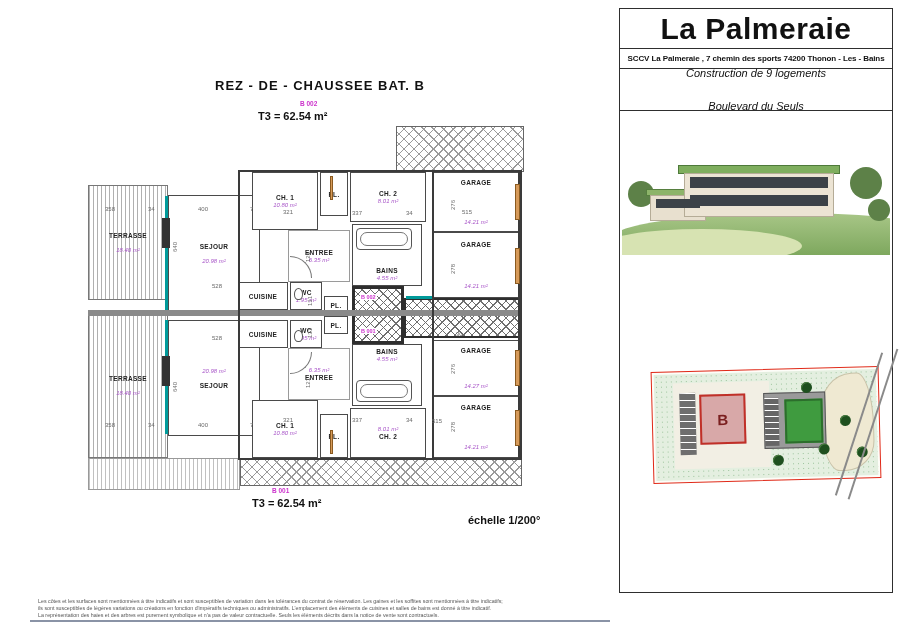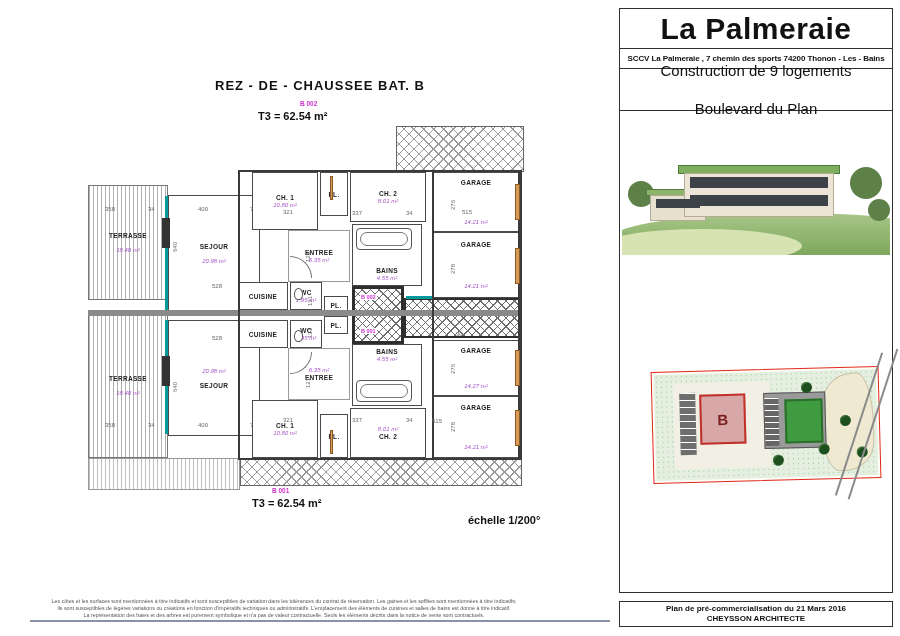--- a/index.html
+++ b/index.html
@@ -1,21 +1,21 @@
 <!DOCTYPE html>
 <html><head>
 <meta charset="utf-8">
 <style>
   * { margin:0; padding:0; box-sizing:border-box; }
   html,body { background:#fff; }
   body { font-family:"Liberation Sans", sans-serif; }
   .sheet { position:relative; width:900px; height:636px; background:#fff; overflow:hidden; }
 
   
-  .plan-pane { position:absolute; left:0; top:0; width:744px; height:636px;text-align:center; }
+  .plan-pane { position:absolute; left:0; top:0; width:744px; height:636px; }
   .plan-title { position:absolute; left:215px; top:78px; font-size:13px; font-weight:bold; letter-spacing:1px; color:#111; }
   .apt-id { position:absolute; font-size:6.5px; color:#cc33cc; font-weight:bold; }
   .apt-area { position:absolute; font-size:11px; font-weight:bold; color:#111; }
   .scale-label { position:absolute; left:468px; top:514px; font-size:11px; font-weight:bold; color:#111; }
 
   .room { position:absolute; border:1.2px solid #4a4a4a; background:#fff;
           display:flex; flex-direction:column; align-items:center; justify-content:center; gap:8px; }
   .room.small { gap:1px; }
   .rname { font-size:6.5px; font-weight:bold; color:#222; letter-spacing:.3px; }
   .rarea { font-size:6px; font-style:italic; color:#a855c8; }
@@ -44,21 +44,21 @@
 
   .disclaimer { position:absolute; left:38px; top:598px; width:492px; font-size:5.3px; line-height:7px; color:#555; }
   .bottom-rule { position:absolute; left:30px; top:620px; width:580px; height:2px; background:#8a93a6; }
 
   
   .right-pane { position:absolute; left:619px; top:8px; width:274px; height:585px; border:1.5px solid #2e2e2e; background:#fff; }
   .tb-sec { width:100%; border-bottom:1.2px solid #2e2e2e; display:flex; flex-direction:column; align-items:center; justify-content:center; }
   .tb-name { height:40px; font-size:30px; font-weight:bold; color:#111; letter-spacing:.5px; }
   .tb-addr { height:20px; font-size:8px; font-weight:bold; color:#111; letter-spacing:-.1px; white-space:nowrap; }
   .tb-city { height:23px; font-size:15px; color:#111; letter-spacing:1.5px; }
-  .tb-desc { height:42px; font-size:15px; color:#111; gap:21px; }
+  .tb-desc { height:42px; font-size:11px; color:#111; gap:21px;font-style:italic; }
 
   .render { position:absolute; left:2px; top:128px; width:268px; height:118px; overflow:hidden; }
   .rnd-ground { position:absolute; left:-10px; bottom:0; width:300px; height:42px;
     background:linear-gradient(#a8c687,#7ea85e); border-radius:60% 40% 0 0/60% 30% 0 0; }
   .rnd-lawn { position:absolute; left:-20px; bottom:-8px; width:200px; height:34px; background:#d7e3b2; border-radius:50%; }
   .rnd-bldg { position:absolute; left:62px; top:36px; width:150px; height:44px; background:#ece4d4; border:1px solid #b5ac97; }
   .rnd-roof { position:absolute; left:56px; top:28px; width:162px; height:9px; background:#7fae5e; border:1px solid #4e7a3a; }
   .rnd-win { position:absolute; background:#3c4248; }
   .rnd-wing { position:absolute; left:28px; top:58px; width:56px; height:26px; background:#e8e0cf; border:1px solid #b5ac97; }
   .rnd-wingroof { position:absolute; left:24px; top:52px; width:64px; height:7px; background:#8db46a; border:1px solid #567f3f; }
@@ -260,21 +260,21 @@
       <div>La représentation des haies et des arbres est purement symbolique et n'a pas de valeur contractuelle. Seuls les éléments décrits dans la notice de vente sont contractuels.</div>
     </div>
     <div class="bottom-rule"></div>
   </div>
 
   <div class="right-pane">
     <div class="tb-sec tb-name">La Palmeraie</div>
     <div class="tb-sec tb-addr">SCCV La Palmeraie , 7 chemin des sports 74200 Thonon - Les - Bains</div>
     <div class="tb-sec tb-desc">
       <span>Construction de 9 logements</span>
-      <span>Boulevard du Plan</span>
+      <span>Boulevard du Seuls</span>
     </div>
 
     <div class="render">
       <div class="rnd-ground"></div>
       <div class="rnd-lawn"></div>
       <div class="rnd-tree" style="left:6px;top:44px;width:26px;height:26px;"></div>
       <div class="rnd-tree" style="left:228px;top:30px;width:32px;height:32px;"></div>
       <div class="rnd-tree" style="left:246px;top:62px;width:22px;height:22px;"></div>
       <div class="rnd-wingroof"></div>
       <div class="rnd-wing"></div>
@@ -301,18 +301,14 @@
       <div class="sp-tree" style="left:150px;top:14px;"></div>
       <div class="sp-tree" style="left:188px;top:48px;"></div>
       <div class="sp-tree" style="left:166px;top:76px;"></div>
       <div class="sp-tree" style="left:204px;top:80px;"></div>
       <div class="sp-tree" style="left:120px;top:86px;"></div>
     </div>
     <div class="roadline" style="left:238px;top:340px;height:150px;"></div>
     <div class="roadline" style="left:252px;top:336px;height:158px;"></div>
   </div>
 
-  <div class="footer-box">
-    <span>Plan de pré-commercialisation du 21 Mars 2016</span>
-    <span>CHEYSSON ARCHITECTE</span>
-  </div>
 
 </div>
 
 </body></html>

